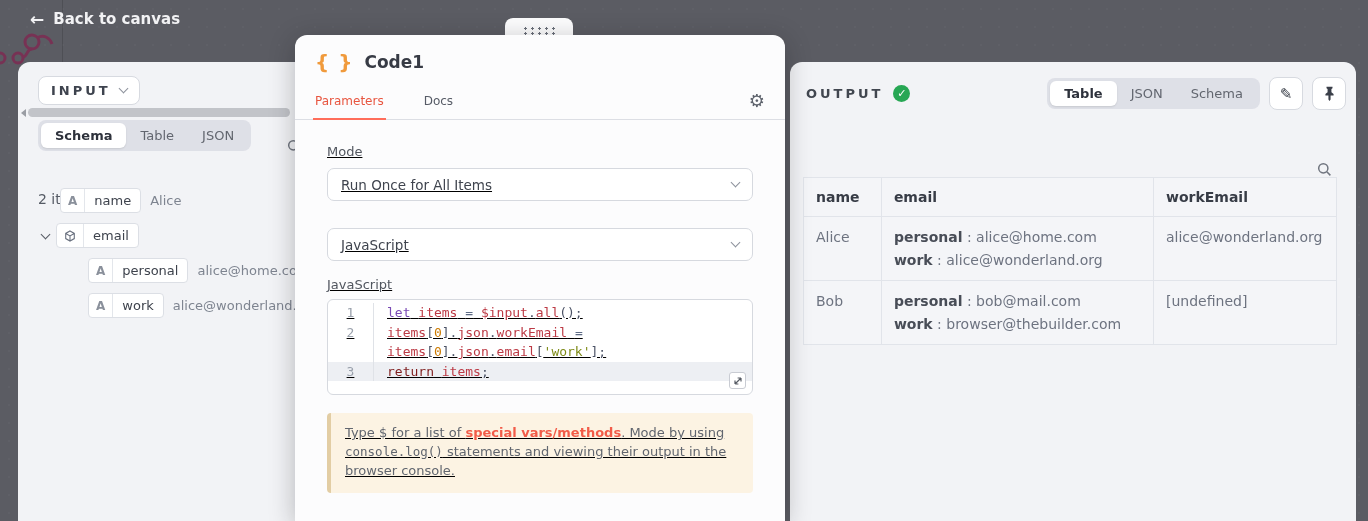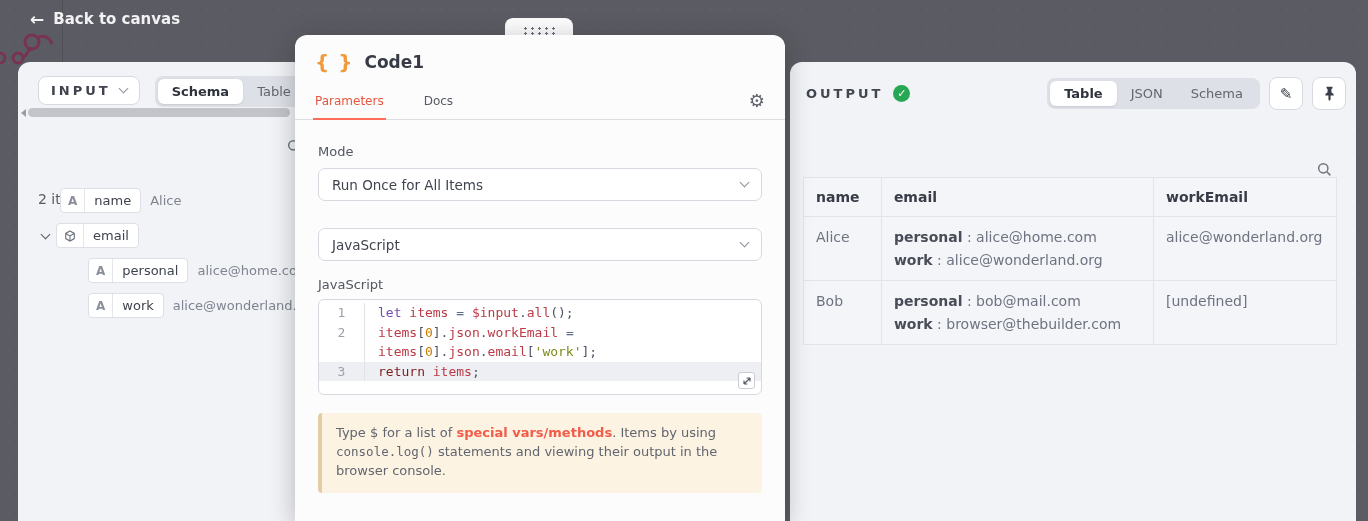--- a/index.html
+++ b/index.html
@@ -28,21 +28,21 @@
   .seg-group{ display:inline-flex; background:#dee0e7; border-radius:8px; padding:3px; align-items:center; }
   .seg{ padding:5px 14px; font-size:13px; color:#62666f; border-radius:6px; white-space:nowrap; cursor:pointer; }
   .seg.active{ background:#fff; color:#2e323c; font-weight:bold; box-shadow:0 1px 2px rgba(0,0,0,.10); }
   .chev{ width:7px; height:7px; border-right:1.6px solid #8d929c; border-bottom:1.6px solid #8d929c;
     transform:rotate(45deg); display:inline-block; margin-top:-4px; }
   .icon-btn{ width:34px; height:33px; border:1px solid #d7dae0; border-radius:8px; background:#fff;
     display:flex; align-items:center; justify-content:center; margin-left:9px; cursor:pointer; }
 
   
   .input-panel{ left:18px; width:767px; }
-  .ip-header{ position:absolute; left:20px; top:14px; display:flex; align-items:flex-start; gap:15px; }
+  .ip-header{ position:absolute; left:20px; top:14px; display:flex; align-items:flex-start; gap:15px;flex-direction:column; }
   .input-select{ display:flex; align-items:center; gap:9px; background:#fff; border:1px solid #d7dae0;
     border-radius:8px; padding:6px 12px; font-size:13px; font-weight:bold; letter-spacing:3px;
     color:#3e434e; cursor:pointer; }
   .hscroll-arrow{ position:absolute; left:3px; top:47px; width:0; height:0;
     border-top:4px solid transparent; border-bottom:4px solid transparent; border-right:5px solid #9a9da4; }
   .hscroll{ position:absolute; left:10px; top:46px; width:262px; height:9px; background:#c2c4c9; border-radius:5px; cursor:pointer; }
   .items-count{ font-size:14px; color:#565b65;margin-top:48px; }
   .ip-count{ position:absolute; left:20px; top:81px; }
   .ip-search{ position:absolute; left:269px; top:77px; }
   .srow{ position:absolute; display:flex; align-items:center; }
@@ -66,21 +66,21 @@
   .m-title{ margin-left:11px; font-size:17px; font-weight:bold; color:#373b45; }
   .test-btn{ margin-left:auto; display:flex; align-items:center; gap:8px; background:#f4705e; color:#fff;
     font-size:13px; font-weight:600; padding:8px 14px; border-radius:7px; border:none; cursor:pointer;
     font-family:inherit; }
   .m-tabs{ display:flex; align-items:center; padding:0 20px; border-bottom:1px solid #dcdee4; height:37px; }
   .m-tab{ font-size:12px; color:#565b66; margin-right:40px; height:100%; display:flex; align-items:center;
     position:relative; cursor:pointer; }
   .m-tab.active{ color:#e8553f; }
   .m-tab.active::after{ content:""; position:absolute; left:-2px; right:-2px; bottom:-1px; height:2px; background:#ff6d5a; }
   .gear{ margin-left:auto; color:#5d626c; font-size:18px; line-height:1; cursor:pointer; }
-  .m-body{ padding:24px 23px 0; }
+  .m-body{ padding:24px 32px 0;text-decoration:underline; }
   .f-label{ display:block; font-size:13px; color:#51565f; margin-bottom:9px; }
   .select{ display:flex; align-items:center; justify-content:space-between; border:1px solid #d6d9df;
     border-radius:7px; background:#fff; height:33px; padding:0 13px; font-size:13.5px; color:#3f444e;
     cursor:pointer; }
   .select.mb-lg{ margin-bottom:27px; } .select.mb-md{ margin-bottom:16px; }
   .code-label{ margin-bottom:7px; }
   .editor{ border:1px solid #d6d9df; border-radius:6px; background:#fff; position:relative;
     padding:3px 0 13px; margin-bottom:18px; }
   .crow{ display:flex; font-family:"DejaVu Sans Mono","Liberation Mono",monospace; font-size:13px; line-height:19.5px; }
   .crow.active{ background:#edeff3; }
@@ -292,17 +292,17 @@
               <div class="ccode"><span style="color: #7f1d1d;">return</span><span style="color: rgb(76, 83, 102);"> </span><span style="color: rgb(188, 58, 69);">items</span><span style="color: rgb(76, 83, 102);">;</span></div>
             </div>
           </div>
         <div class="expand-btn">
           <svg width="10" height="10" viewBox="0 0 10 10">
               <path d="M2 8L8 2 M8 2v3.4 M8 2H4.6 M2 8h3.4 M2 8V4.6" fill="none" stroke="#565b64" stroke-width="1.2"></path>
             </svg>
         </div>
       </div>
       <div class="hint">
-        <span>Type $ for a list of </span><span class="hint-link">special vars/methods</span><span>. Items by using </span><code>console.log()</code><span> statements and viewing their output in the browser console.</span>
+        <span>Type $ for a list of </span><span class="hint-link">special vars/methods</span><span>. Mode by using </span><code>console.log()</code><span> statements and viewing their output in the browser console.</span>
       </div>
     </div>
   </div>
 </div>
 
 </body></html>

